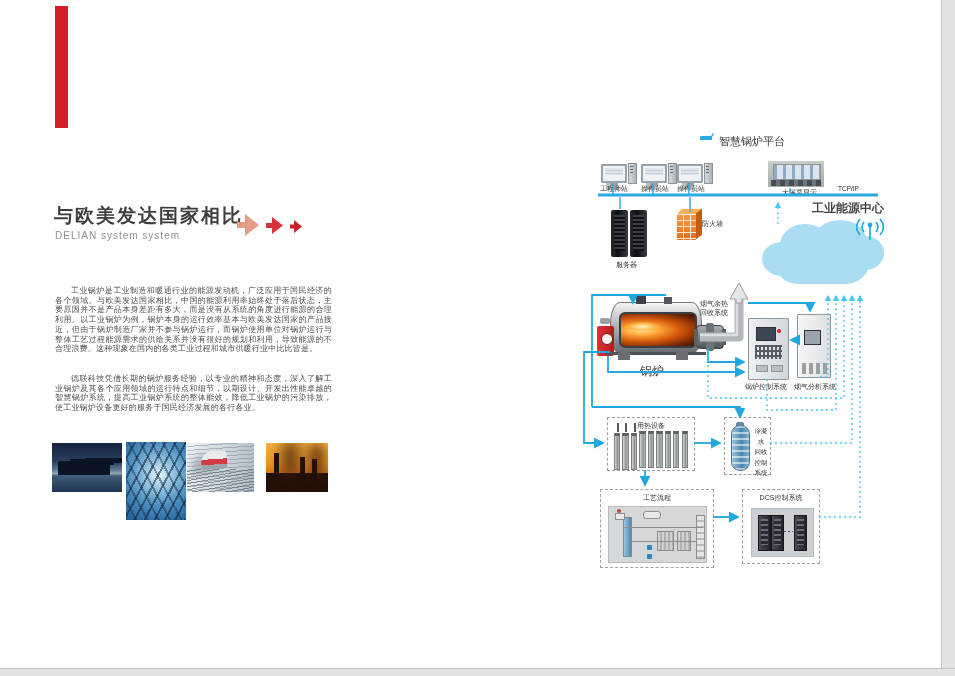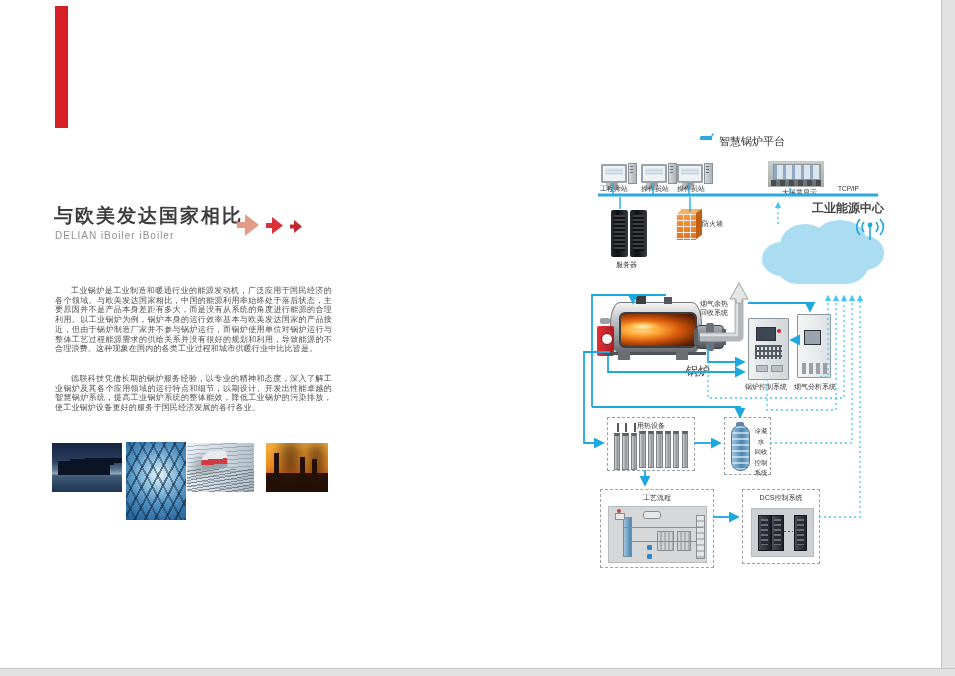--- a/index.html
+++ b/index.html
@@ -74,21 +74,21 @@
   svg.overlay{position:absolute;left:0;top:0;pointer-events:none;}
 </style>
 </head>
 <body>
 
 <div id="page">
 
   <div class="abs red-bar"></div>
 
   <div class="abs main-title">与欧美发达国家相比</div>
-  <div class="abs sub-title">DELIAN iBoiler iBoiler</div>
+  <div class="abs sub-title">DELIAN system system</div>
 
   <svg class="abs" style="left:235px;top:208px;" width="75" height="34">
     <path d="M2 14 h8 v-8 l14 11 -14 11 v-8 h-8 z" fill="#e69b87"></path>
     <path d="M31 15 h6 v-6 l11 8.5 -11 8.5 v-6 h-6 z" fill="#d8323a"></path>
     <path d="M55 16.5 h4 v-4.5 l8 6.5 -8 6.5 v-4.5 h-4 z" fill="#c2272e"></path>
   </svg>
 
   <div class="abs para" style="top:374px;">德联科技凭借长期的锅炉服务经验，以专业的精神和态度，深入了解工业锅炉及其各个应用领域的运行特点和细节，以期设计、开发出性能卓越的智慧锅炉系统，提高工业锅炉系统的整体能效，降低工业锅炉的污染排放，使工业锅炉设备更好的服务于国民经济发展的各行各业。</div>
   <div class="abs para" style="top:286px;">工业锅炉是工业制造和暖通行业的能源发动机，广泛应用于国民经济的各个领域。与欧美发达国家相比，中国的能源利用率始终处于落后状态，主要原因并不是产品本身差距有多大，而是没有从系统的角度进行能源的合理利用。以工业锅炉为例，锅炉本身的运行效率基本与欧美发达国家的产品接近，但由于锅炉制造厂家并不参与锅炉运行，而锅炉使用单位对锅炉运行与整体工艺过程能源需求的供给关系并没有很好的规划和利用，导致能源的不合理浪费。这种现象在国内的各类工业过程和城市供暖行业中比比皆是。</div>
 
@@ -174,21 +174,21 @@
     <div class="abs" style="left:23px;top:24px;width:74px;height:32px;border-radius:6px;border:2px solid #3a3f44;background:radial-gradient(ellipse at 28% 50%,#ffe29a 0%,#ffab3a 22%,#d85a0c 50%,#6b2503 82%,#3a1202 100%);"></div>
     <div class="abs" style="left:30px;top:34px;width:34px;height:9px;border-radius:50%;background:radial-gradient(ellipse,#fff3c0 0%,rgba(255,180,60,.6) 55%,rgba(255,150,40,0) 100%);"></div>
     <div class="abs" style="left:1px;top:38px;width:17px;height:30px;background:linear-gradient(90deg,#e23037,#b01b21);border-radius:2px;">
       <div class="abs" style="left:3.5px;top:7px;width:10px;height:10px;border-radius:50%;background:#f4f4f4;border:1px solid #8a1014;"></div>
     </div>
     <div class="abs" style="left:4px;top:30px;width:10px;height:6px;background:#9aa0a4;border-radius:2px;"></div>
     <div class="abs" style="left:10px;top:64px;width:100px;height:3px;background:#4e5256;"></div>
     <div class="abs" style="left:22px;top:64px;width:12px;height:8px;background:#6a6e72;"></div>
     <div class="abs" style="left:80px;top:64px;width:12px;height:8px;background:#6a6e72;"></div>
   </div>
-  <div class="lbl8" style="left:640px;top:363px;margin-left:46px;">锅炉</div>
+  <div class="lbl8" style="left:640px;top:363px;">锅炉</div>
 
   <div class="abs" style="left:696px;top:325px;width:26px;height:22px;border-radius:4px;background:linear-gradient(180deg,#a8aeb2,#4e545a);border:1px solid #3c4146;">
     <div class="abs" style="left:-3px;top:3px;width:4px;height:16px;background:#5b6167;"></div>
     <div class="abs" style="left:25px;top:3px;width:4px;height:16px;background:#5b6167;"></div>
     <div class="abs" style="left:9px;top:-3px;width:8px;height:28px;background:#6d7378;border-radius:2px;"></div>
   </div>
   <div class="lbl" style="left:700px;top:300px;text-align:center;line-height:8.5px;">
     <div>烟气余热</div>
     <div>回收系统</div>
   </div>

